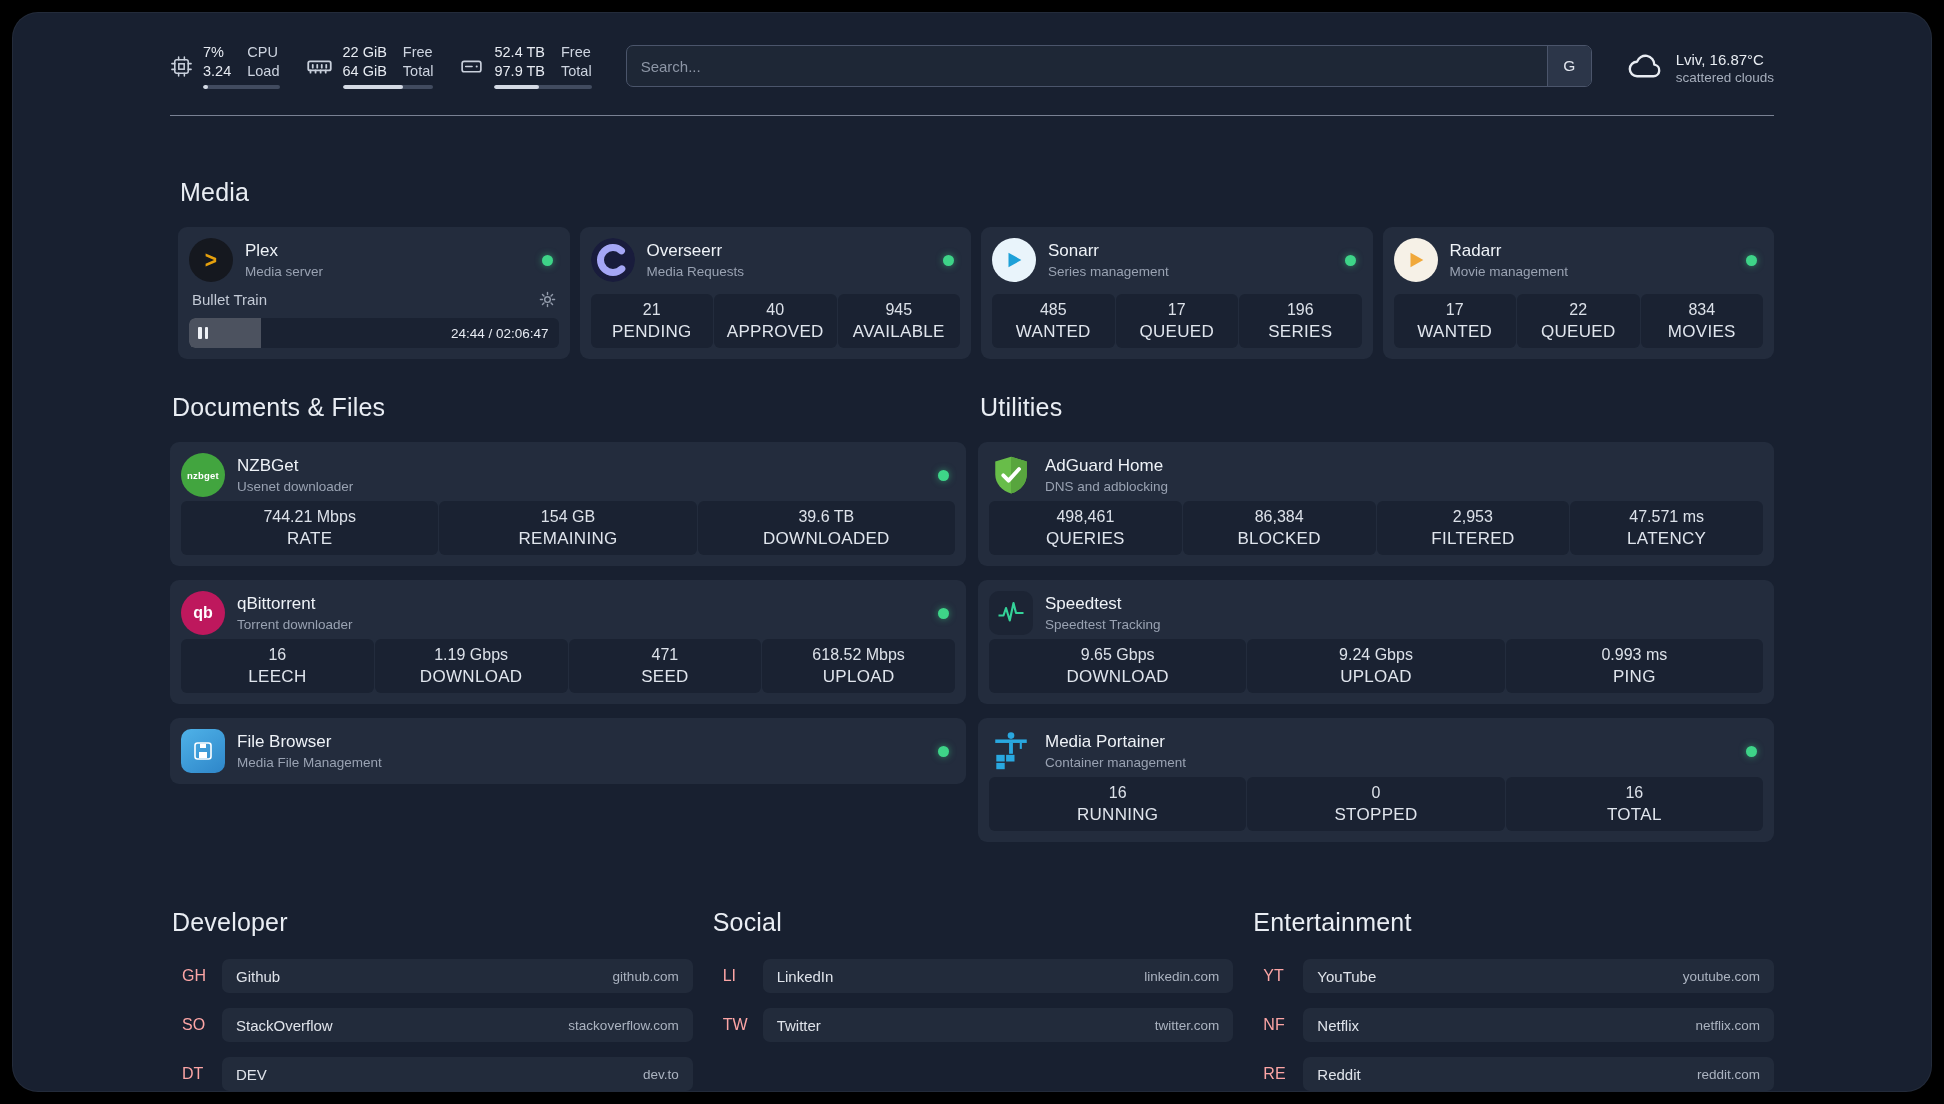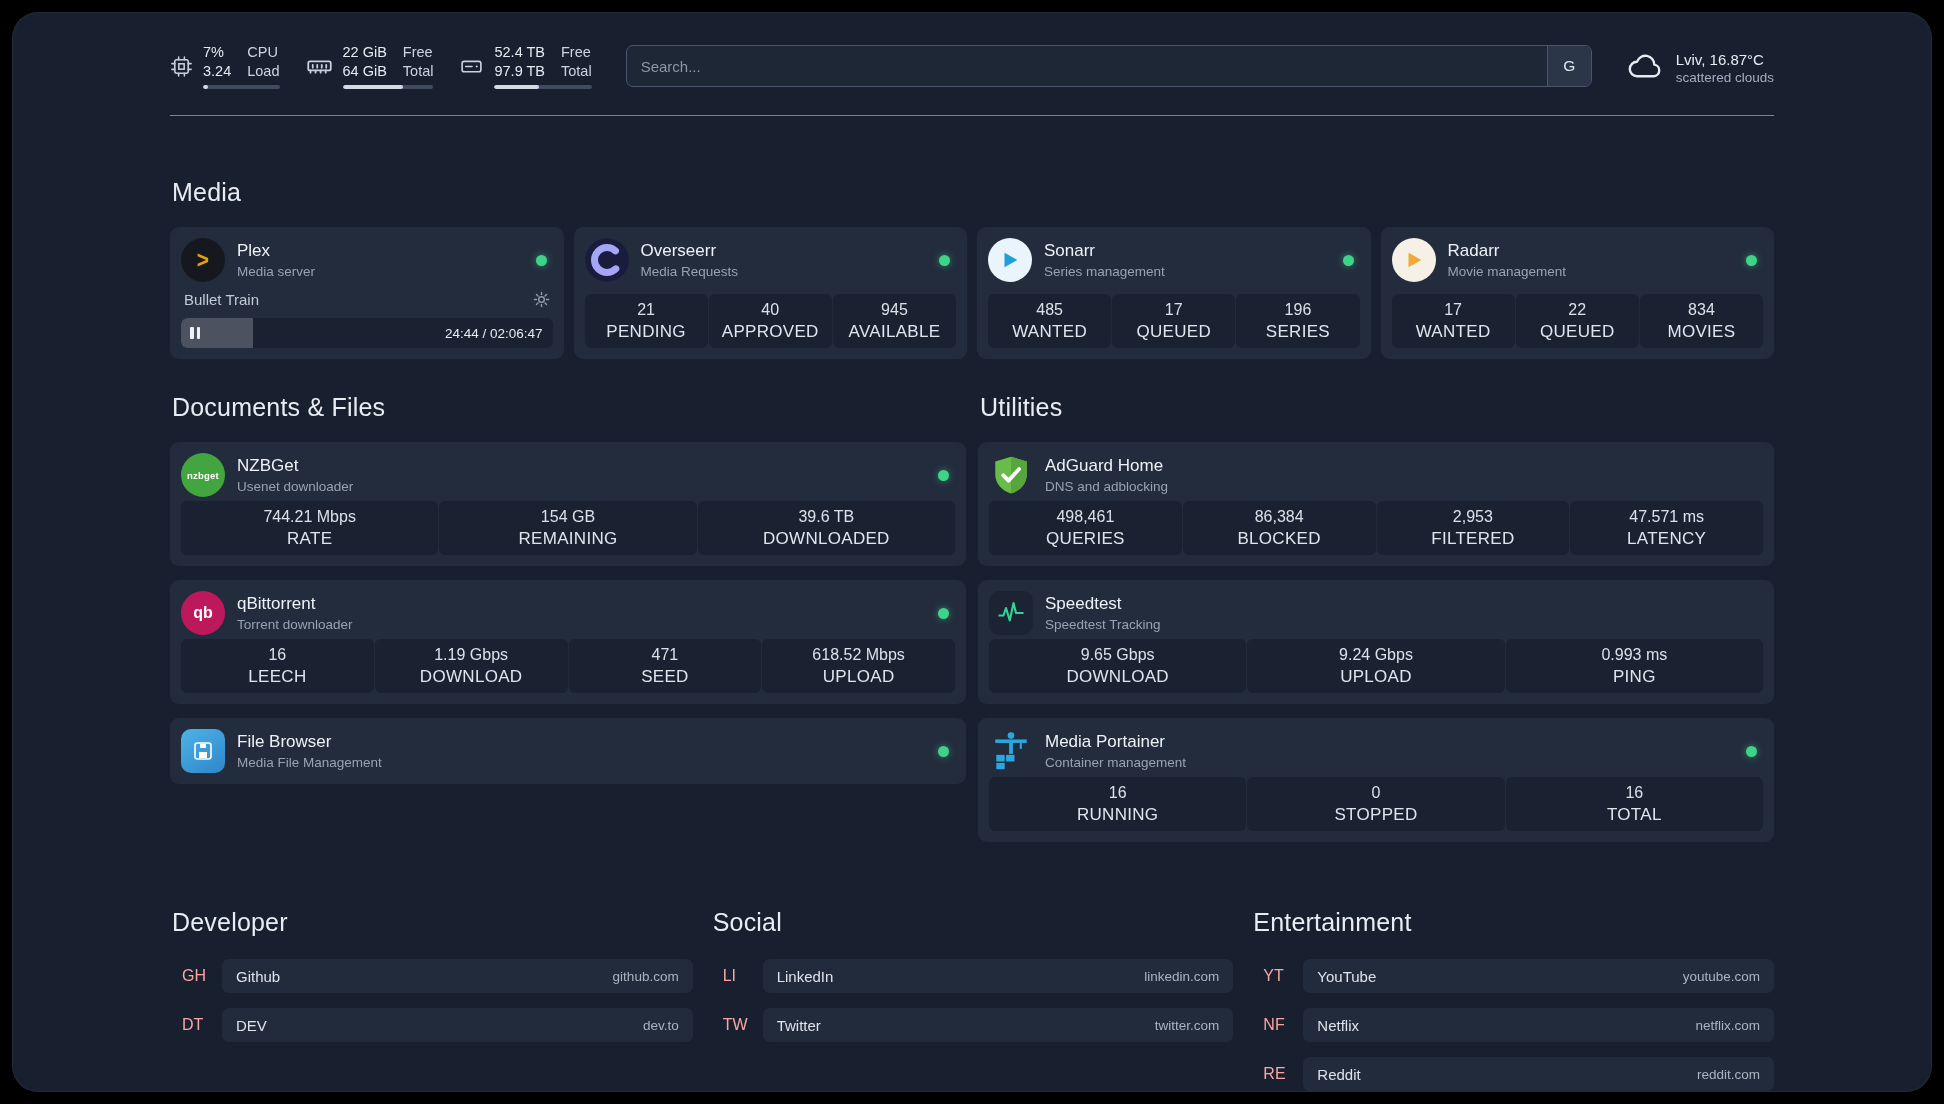--- a/index.html
+++ b/index.html
@@ -27,21 +27,21 @@
   .weather-icon{color:#e8ecf2;display:flex;}
   .weather-loc{font-size:15px;color:#e8ecf2;}
   .weather-cond{font-size:13.5px;color:#a6aebc;margin-top:2px;}
 
   .divider{margin:26px 0 0;border:none;border-top:1.5px solid #8b93a4;opacity:.85;}
 
   
   .section-title{font-size:25px;font-weight:500;color:#e9edf3;margin:0 0 20px 2px;letter-spacing:.2px;}
 
   
-  .media-section{margin-top:62px;}
+  .media-section{margin-top:62px;margin-left:8px;}
   .media-row{display:grid;grid-template-columns:repeat(4,1fr);gap:10px;}
   .card{background:#232c3d;border-radius:9px;padding:11px;display:flex;flex-direction:column;box-sizing:border-box;}
   .media-row .card{height:132px;}
   .card-header{display:flex;align-items:center;gap:12px;cursor:pointer;}
   .app-icon{width:44px;height:44px;flex:none;border-radius:50%;display:flex;align-items:center;justify-content:center;overflow:hidden;}
   .app-name{font-size:17px;font-weight:500;color:#eef2f7;line-height:1.15;}
   .app-sub{font-size:13.5px;color:#99a2b2;margin-top:3px;}
   .status-dot{width:11px;height:11px;border-radius:50%;background:#3ed488;margin-left:auto;margin-right:6px;box-shadow:0 0 7px rgba(62,212,136,.55);}
   .stats{display:flex;gap:1px;margin-top:auto;}
   .stat{flex:1;background:#1a2232;border-radius:6px;text-align:center;padding:7px 2px 6px;}
@@ -489,20 +489,27 @@
       <div class="bm-col">
         <h2 class="section-title">Developer</h2>
         <div class="bm-row">
           <span class="bm-abbr">GH</span>
           <span class="bm-bar">
               <span class="bm-name">Github</span>
               <span class="bm-url">github.com</span>
             </span>
         </div>
         <div class="bm-row">
+          <span class="bm-abbr">SO</span>
+          <span class="bm-bar">
+              <span class="bm-name">StackOverflow</span>
+              <span class="bm-url">stackoverflow.com</span>
+            </span>
+        </div>
+        <div class="bm-row">
           <span class="bm-abbr">DT</span>
           <span class="bm-bar">
               <span class="bm-name">DEV</span>
               <span class="bm-url">dev.to</span>
             </span>
         </div>
       </div>
 
       <div class="bm-col">
         <h2 class="section-title">Social</h2>

